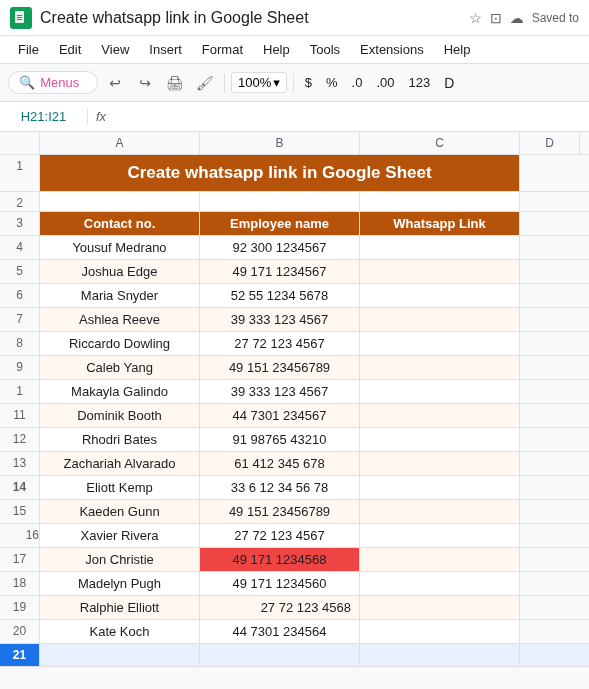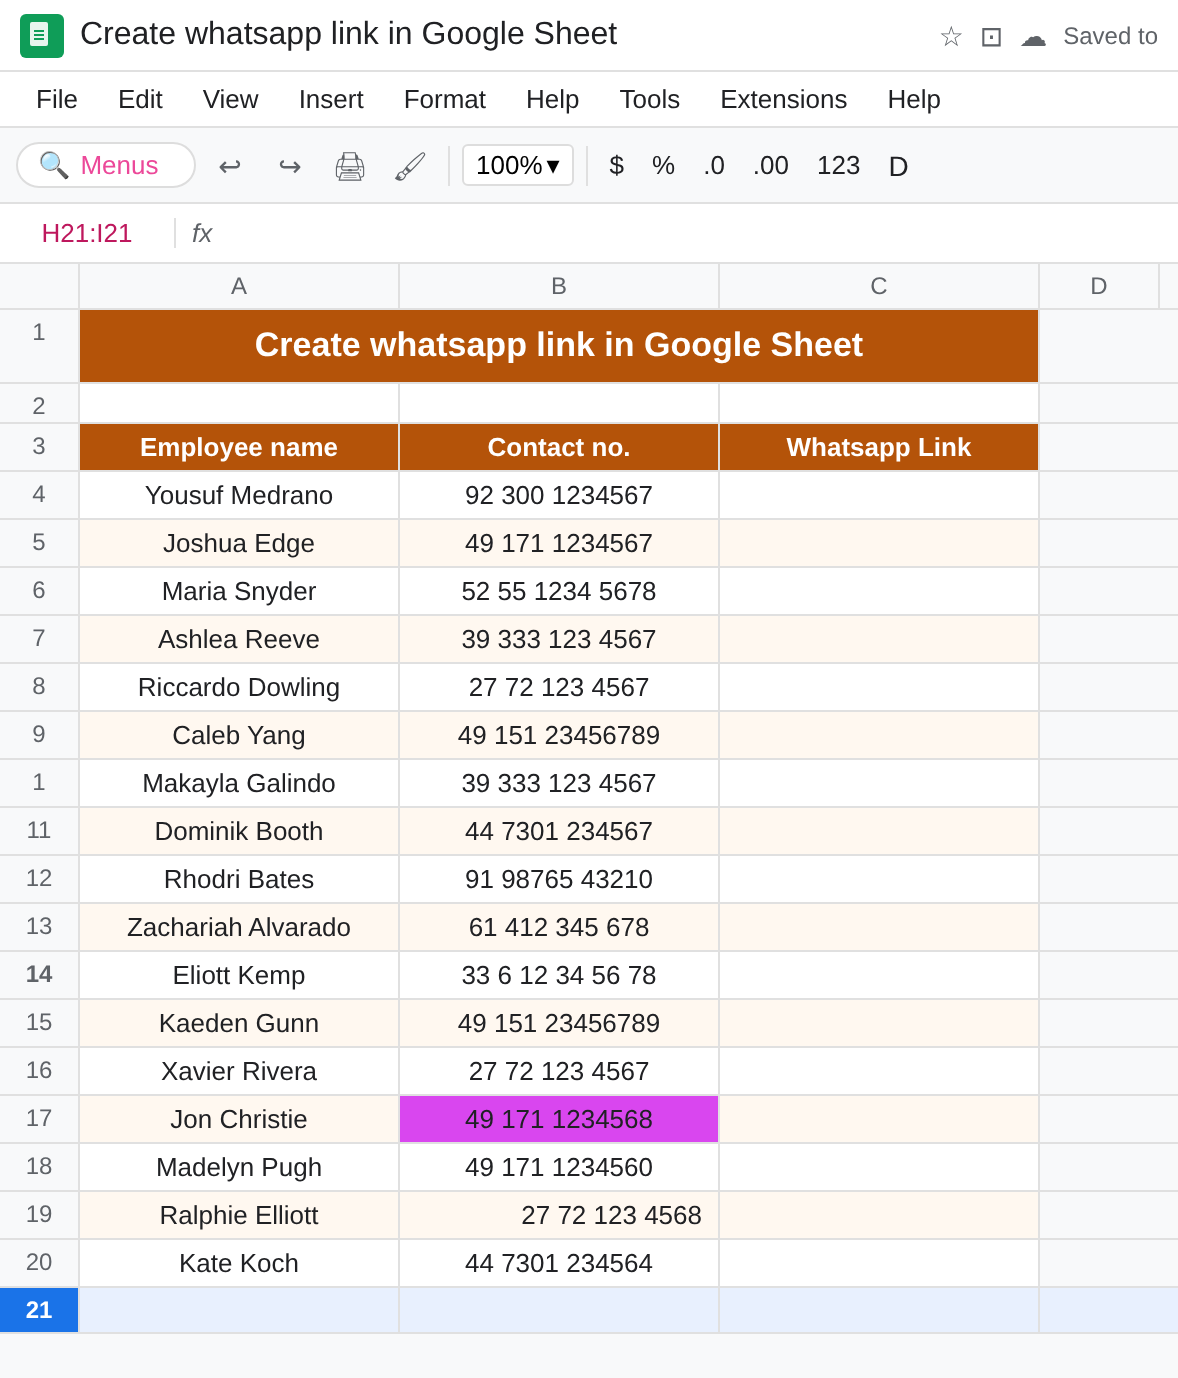--- a/index.html
+++ b/index.html
@@ -135,21 +135,21 @@
       align-items: center;
       padding: 3px 8px;
       background: #fff;
       border-bottom: 1px solid #e0e0e0;
       height: 30px;
       gap: 8px;
     }
     .cell-ref {
       width: 80px;
       font-size: 13px;
-      color: #be185d;
+      color: #0f766e;
       text-align: center;
       border-right: 1px solid #e0e0e0;
       padding-right: 8px;
     }
     .fx-label {
       color: #5f6368;
       font-size: 13px;
       font-style: italic;
     }
 
@@ -328,22 +328,22 @@
 
     <div class="grid-row empty-row">
       <div class="row-num">2</div>
       <div class="cell col-a"></div>
       <div class="cell col-b"></div>
       <div class="cell col-c"></div>
     </div>
 
     <div class="grid-row header-row">
       <div class="row-num">3</div>
+      <div class="cell col-b" style="background:#b45309; color:white; font-weight:bold;">Contact no.</div>
       <div class="cell col-a" style="background:#b45309; color:white; font-weight:bold;">Employee name</div>
-      <div class="cell col-b" style="background:#b45309; color:white; font-weight:bold;">Contact no.</div>
       <div class="cell col-c" style="background:#b45309; color:white; font-weight:bold;">Whatsapp Link</div>
     </div>
 
     <div id="data-rows-container">
         <div class="grid-row data-row">
       <div class="row-num" style="background:#f8f9fa;">4</div>
       <div class="cell col-a" style="background:#ffffff;">Yousuf Medrano</div>
       <div class="cell col-b" style="background:#ffffff;">92 300 1234567</div>
       <div class="cell col-c" style="background:#ffffff;"></div>
     </div>
@@ -407,29 +407,29 @@
       <div class="cell col-b" style="background:#ffffff;">33 6 12 34 56 78</div>
       <div class="cell col-c" style="background:#ffffff;"></div>
     </div>
         <div class="grid-row data-row">
       <div class="row-num" style="background:#f8f9fa;">15</div>
       <div class="cell col-a" style="background:#fff8f0;">Kaeden Gunn</div>
       <div class="cell col-b" style="background:#fff8f0;">49 151 23456789</div>
       <div class="cell col-c" style="background:#fff8f0;"></div>
     </div>
         <div class="grid-row data-row">
-      <div class="row-num" style="background:#f8f9fa;">16</div>
+      <div class="row-num" style="background:#f8f9fa;text-align:right;">16</div>
       <div class="cell col-a" style="background:#ffffff;">Xavier Rivera</div>
       <div class="cell col-b" style="background:#ffffff;">27 72 123 4567</div>
       <div class="cell col-c" style="background:#ffffff;"></div>
     </div>
         <div class="grid-row data-row">
       <div class="row-num" style="background:#f8f9fa;">17</div>
       <div class="cell col-a" style="background:#fff8f0;">Jon Christie</div>
-      <div class="cell col-b" style="background:#d946ef;">49 171 1234568</div>
+      <div class="cell col-b" style="background:#ef4444;">49 171 1234568</div>
       <div class="cell col-c" style="background:#fff8f0;"></div>
     </div>
         <div class="grid-row data-row">
       <div class="row-num" style="background:#f8f9fa;">18</div>
       <div class="cell col-a" style="background:#ffffff;">Madelyn Pugh</div>
       <div class="cell col-b" style="background:#ffffff;">49 171 1234560</div>
       <div class="cell col-c" style="background:#ffffff;"></div>
     </div>
         <div class="grid-row data-row">
       <div class="row-num" style="background:#f8f9fa;">19</div>

